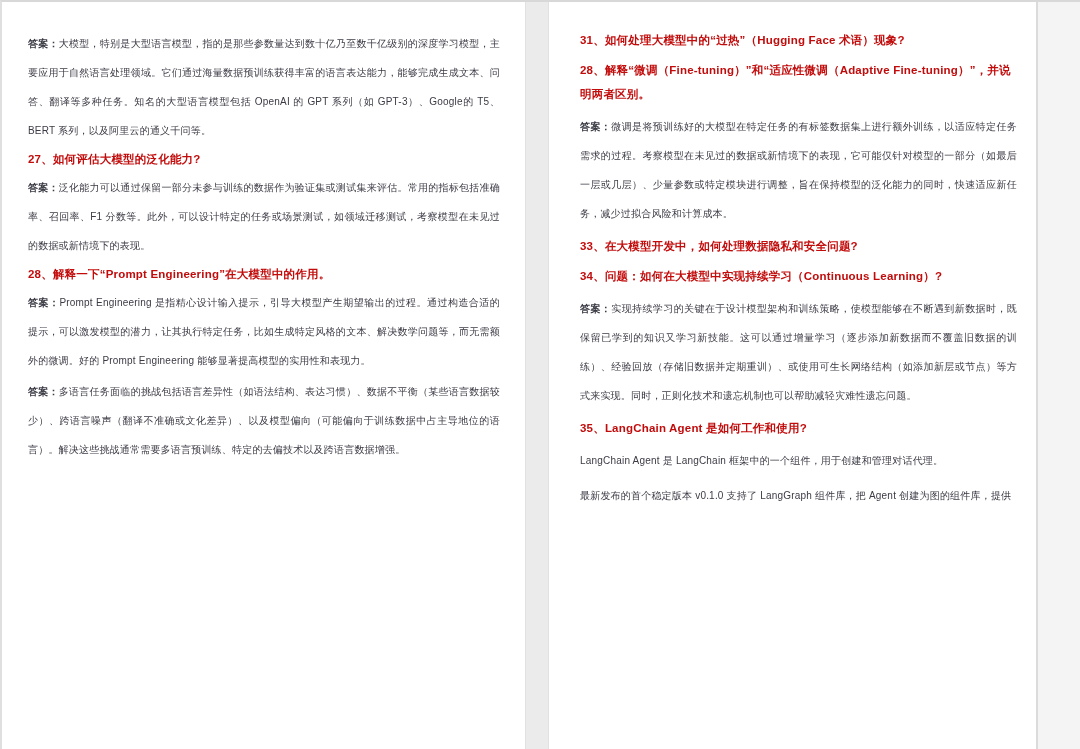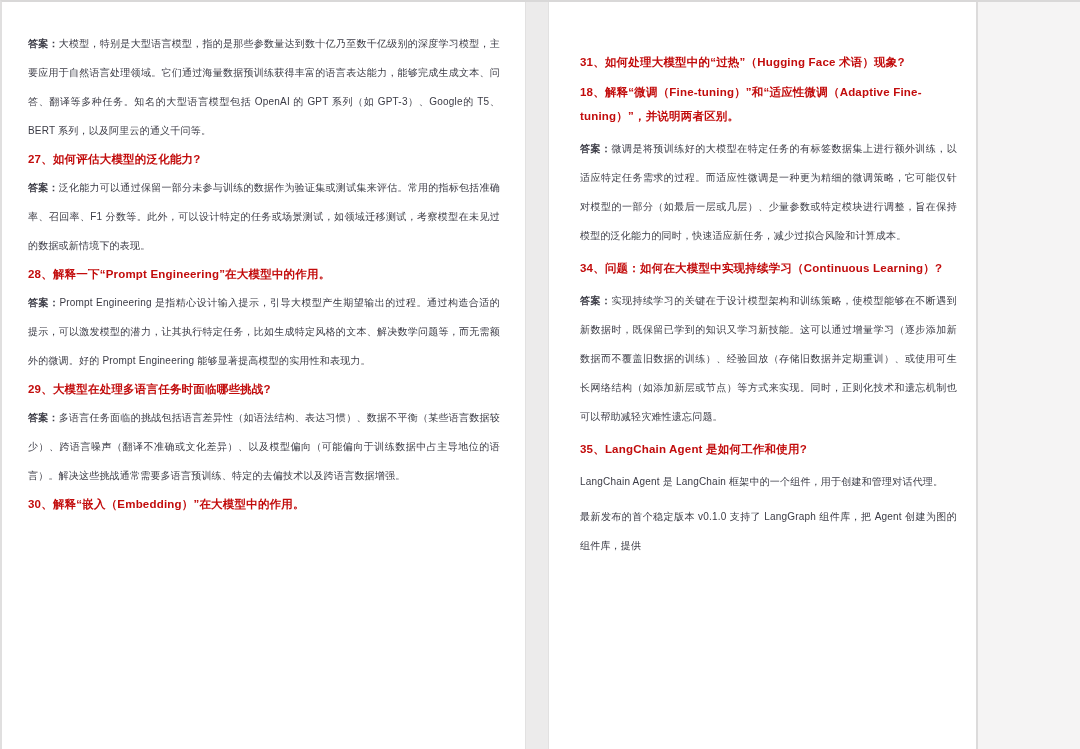--- a/index.html
+++ b/index.html
@@ -25,22 +25,22 @@
     padding:27px 25px 0 26px;
   }
   .gutter{
     width:22px;
     background:#ecebeb;
     border-left:1px solid #e2e1e1;
     border-right:1px solid #e2e1e1;
     flex:0 0 auto;
   }
   .page-right{
-    width:427px;
-    padding:48px 19px 0 31px;
+    width:487px;
+    padding:26px 19px 0 31px;
   }
   .right-strip{
     flex:1;
     background:#f5f4f4;
     border-left:2px solid #dcdbdb;
   }
   .para{
     font-size:10px;
     line-height:29px;
     color:#3b3b45;
@@ -66,29 +66,28 @@
 </head>
 <body>
 
 <div class="screen">
   <div class="page page-left">
       <p class="para"><span class="ans-prefix">答案：</span><span>大模型，特别是大型语言模型，指的是那些参数量达到数十亿乃至数千亿级别的深度学习模型，主要应用于自然语言处理领域。它们通过海量数据预训练获得丰富的语言表达能力，能够完成生成文本、问答、翻译等多种任务。知名的大型语言模型包括 OpenAI 的 GPT 系列（如 GPT-3）、Google的 T5、BERT 系列，以及阿里云的通义千问等。</span></p>
       <div class="q">27、如何评估大模型的泛化能力?</div>
       <p class="para"><span class="ans-prefix">答案：</span><span>泛化能力可以通过保留一部分未参与训练的数据作为验证集或测试集来评估。常用的指标包括准确率、召回率、F1 分数等。此外，可以设计特定的任务或场景测试，如领域迁移测试，考察模型在未见过的数据或新情境下的表现。</span></p>
       <div class="q">28、解释一下“Prompt Engineering”在大模型中的作用。</div>
       <p class="para"><span class="ans-prefix">答案：</span><span>Prompt Engineering 是指精心设计输入提示，引导大模型产生期望输出的过程。通过构造合适的提示，可以激发模型的潜力，让其执行特定任务，比如生成特定风格的文本、解决数学问题等，而无需额外的微调。好的 Prompt Engineering 能够显著提高模型的实用性和表现力。</span></p>
-      <div class="q">29、大模型在处理多语言任务时面临哪些挑战?</div>
       <p class="para"><span class="ans-prefix">答案：</span><span>多语言任务面临的挑战包括语言差异性（如语法结构、表达习惯）、数据不平衡（某些语言数据较少）、跨语言噪声（翻译不准确或文化差异）、以及模型偏向（可能偏向于训练数据中占主导地位的语言）。解决这些挑战通常需要多语言预训练、特定的去偏技术以及跨语言数据增强。</span></p>
-      <div class="q">30、解释“嵌入（Embedding）”在大模型中的作用。</div>
     </div>
   <div class="gutter"></div>
   <div class="page page-right">
       <div class="q">31、如何处理大模型中的“过热”（Hugging Face 术语）现象?</div>
-      <div class="q">18、解释“微调（Fine-tuning）”和“适应性微调（Adaptive Fine-tuning）”，并说明两者区别。</div>
-      <p class="para"><span class="ans-prefix">答案：</span><span>微调是将预训练好的大模型在特定任务的有标签数据集上进行额外训练，以适应特定任务需求的过程。而适应性微调是一种更为精细的微调策略，它可能仅针对模型的一部分（如最后一层或几层）、少量参数或特定模块进行调整，旨在保持模型的泛化能力的同时，快速适应新任务，减少过拟合风险和计算成本。</span></p>
+      <div class="q">28、解释“微调（Fine-tuning）”和“适应性微调（Adaptive Fine-tuning）”，并说明两者区别。</div>
+      <p class="para"><span class="ans-prefix">答案：</span><span>微调是将预训练好的大模型在特定任务的有标签数据集上进行额外训练，以适应特定任务需求的过程。考察模型在未见过的数据或新情境下的表现，它可能仅针对模型的一部分（如最后一层或几层）、少量参数或特定模块进行调整，旨在保持模型的泛化能力的同时，快速适应新任务，减少过拟合风险和计算成本。</span></p>
+      <div class="q">33、在大模型开发中，如何处理数据隐私和安全问题?</div>
       <div class="q">34、问题：如何在大模型中实现持续学习（Continuous Learning）?</div>
       <p class="para"><span class="ans-prefix">答案：</span><span>实现持续学习的关键在于设计模型架构和训练策略，使模型能够在不断遇到新数据时，既保留已学到的知识又学习新技能。这可以通过增量学习（逐步添加新数据而不覆盖旧数据的训练）、经验回放（存储旧数据并定期重训）、或使用可生长网络结构（如添加新层或节点）等方式来实现。同时，正则化技术和遗忘机制也可以帮助减轻灾难性遗忘问题。</span></p>
       <div class="q">35、LangChain Agent 是如何工作和使用?</div>
       <p class="para"><span>LangChain Agent 是 LangChain 框架中的一个组件，用于创建和管理对话代理。</span></p>
       <p class="para"><span>最新发布的首个稳定版本 v0.1.0 支持了 LangGraph 组件库，把 Agent 创建为图的组件库，提供</span></p>
     </div>
   <div class="right-strip"></div>
 </div>
 
 </body></html>

